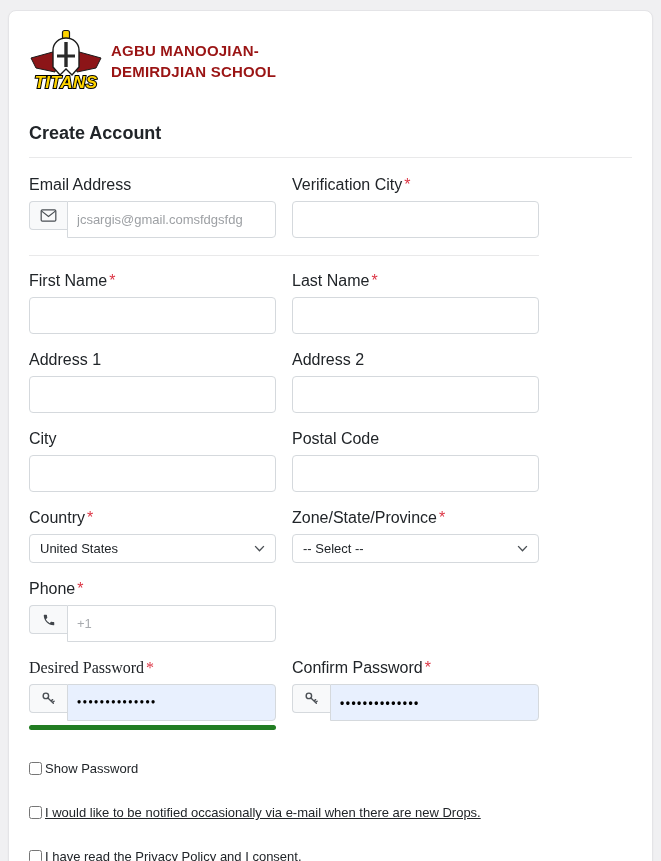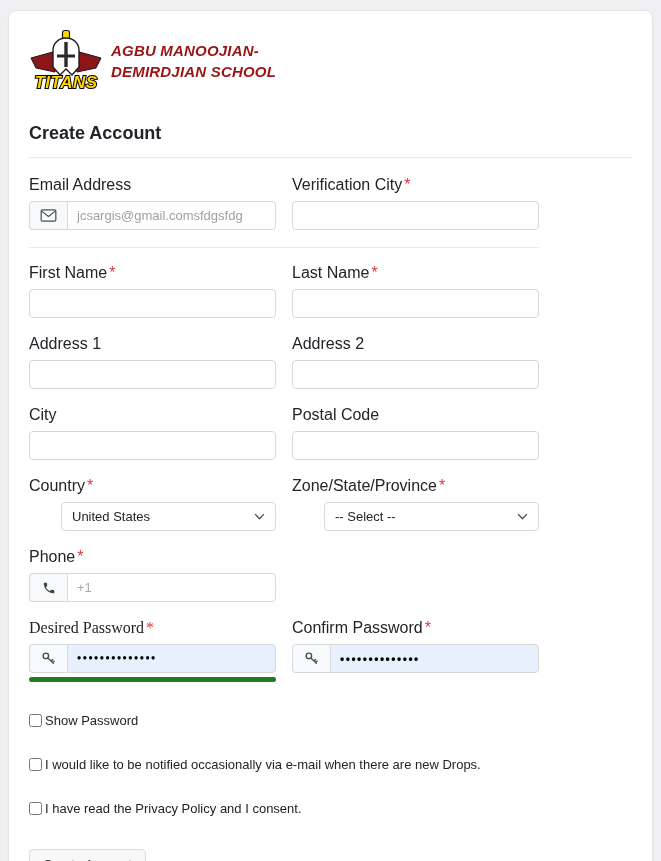--- a/index.html
+++ b/index.html
@@ -3,55 +3,55 @@
 <meta charset="utf-8">
 <style>
   html,body{margin:0;padding:0;background:#f0f0f2;font-family:"Liberation Sans",sans-serif;}
   .card{
     background:#fff;border:1px solid #e4e4e7;border-radius:8px;
     margin:10px 8px 9px;padding:16px 20px;box-sizing:border-box;
     min-height:842px;box-shadow:0 1px 2px rgba(0,0,0,.05);
   }
   
   .brand{display:flex;align-items:center;gap:8px;margin:2px 0 30px;}
-  .brand-name{color:#9a1414;font-weight:bold;font-size:15px;line-height:21px;letter-spacing:.2px;font-style:italic;}
+  .brand-name{color:#9a1414;font-weight:bold;font-size:15px;line-height:21px;letter-spacing:.2px;}
   
   .page-title{font-size:18px;font-weight:bold;color:#212529;margin:0 0 13px;}
   .hr-full{border:0;border-top:1px solid #e9e9ea;margin:0 0 18px;}
   .hr-form{border:0;border-top:1px solid #e9e9ea;margin:0 0 16px;}
   
   .form-wrap{width:510px;max-width:100%;}
   .grid{display:grid;grid-template-columns:1fr 1fr;column-gap:16px;}
   .field{margin-bottom:17px;}
   .field label{display:block;font-size:16px;color:#212529;margin-bottom:7px;}
   .req{color:#dc3545;margin-left:2px;}
   .input{
-    box-sizing:border-box;width:100%;height:29px;border:1px solid #d5d9dd;border-radius:4px;
+    box-sizing:border-box;width:100%;height:37px;border:1px solid #d5d9dd;border-radius:4px;
     font-size:13px;color:#212529;padding:0 9px;background:#fff;font-family:inherit;outline:none;
   }
   .input::placeholder{color:#a8abaf;}
   .input-group{display:flex;width:100%;}
   .addon{
     width:38px;flex:0 0 38px;display:flex;align-items:center;justify-content:center;
     background:#f8f9fa;border:1px solid #d5d9dd;border-right:0;border-radius:4px 0 0 4px;
     height:29px;box-sizing:border-box;
   }
   .input-group .input{flex:1;border-radius:0 4px 4px 0;}
   .email-input{color:#9da0a4;}
   .pw-input{background:#e8f0fe;font-weight:bold;letter-spacing:1.5px;font-size:12px;color:#000;}
   .strength{height:5px;background:#227d22;border-radius:3px;margin-top:4px;}
   .select{
     box-sizing:border-box;height:29px;border:1px solid #d5d9dd;border-radius:4px;background:#fff;
     font-size:13px;color:#212529;padding:0 10px;display:flex;align-items:center;
-    justify-content:space-between;cursor:default;margin-left:32px;
+    justify-content:space-between;cursor:default;
   }
   
   .checks{margin-top:31px;}
   .check-row{display:flex;align-items:center;gap:3px;font-size:13px;color:#212529;}
-  .check-row + .check-row{margin-top:29px;}
+  .check-row + .check-row{margin-top:29px;text-decoration:underline;}
   .check-row input{width:13px;height:13px;margin:0;flex:0 0 13px;}
   .privacy-link{color:inherit;text-decoration:none;}
   
   .btn{
     margin-top:33px;background:#f8f8f8;border:1px solid #dcdcdc;border-radius:4px;
     padding:7px 13px;font-size:13px;color:#333;font-family:inherit;cursor:pointer;
   }
   .icon{display:block;}
 </style>
 </head>

